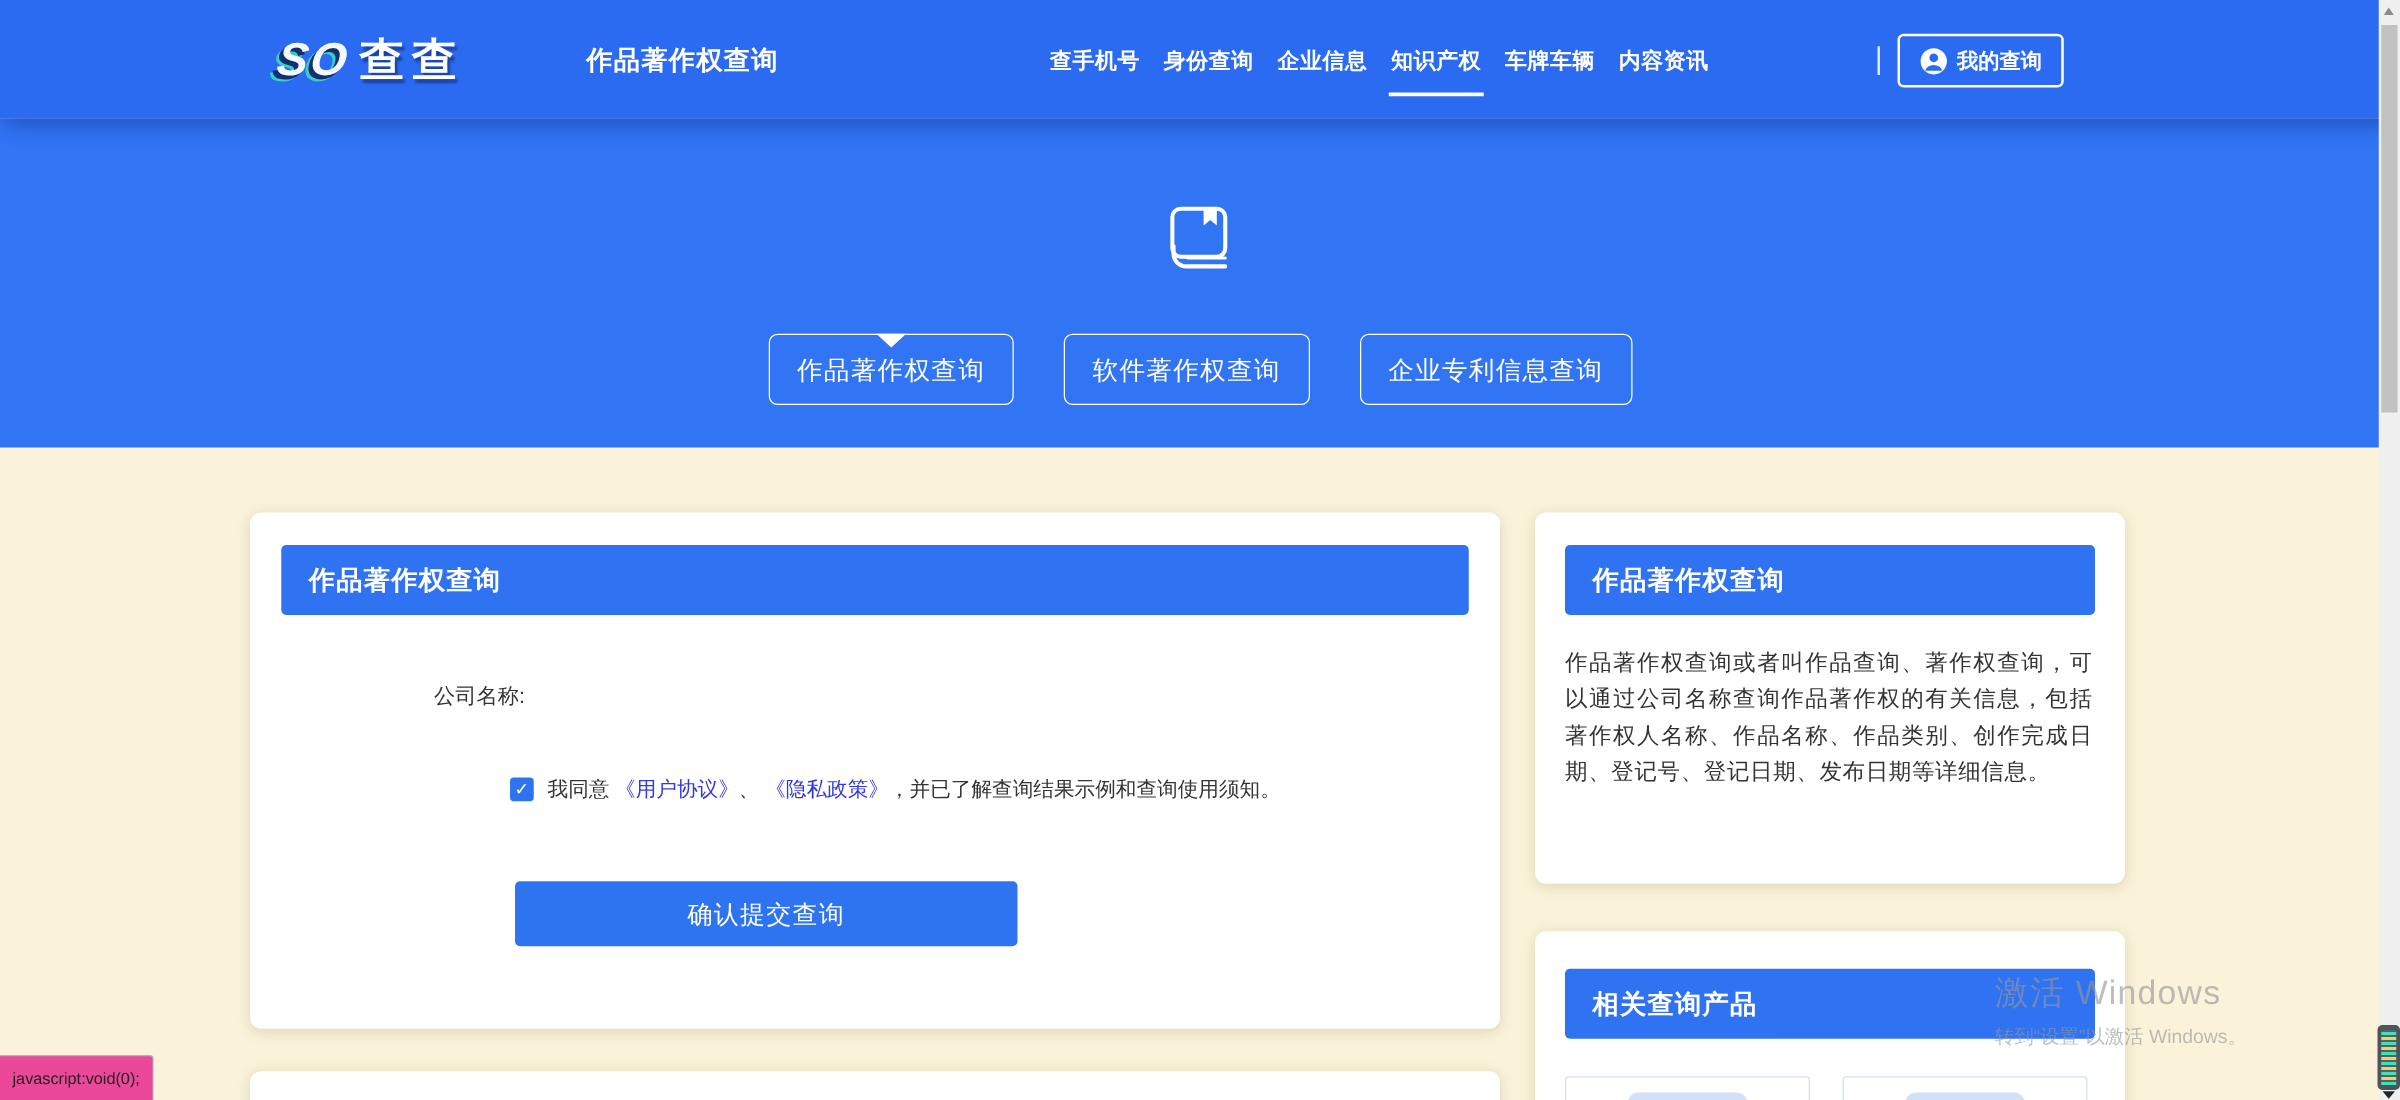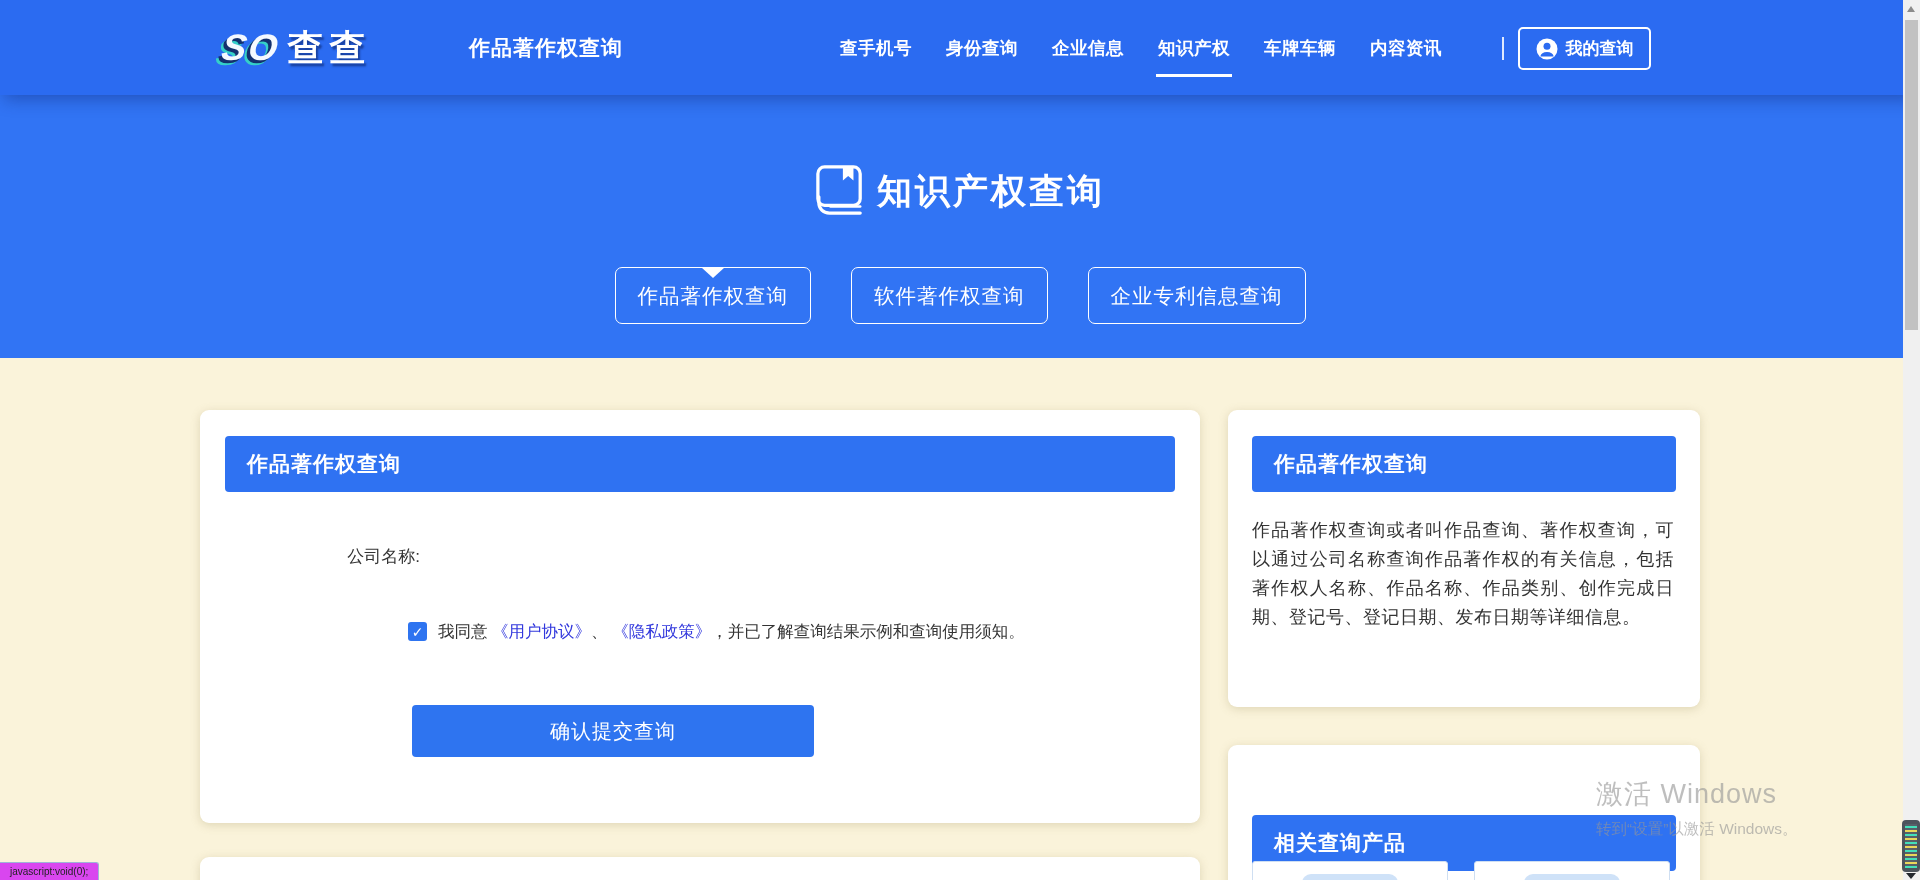--- a/index.html
+++ b/index.html
@@ -26,21 +26,21 @@
   .logo-cha {
     font-weight:900; font-size:36px; color:#ffffff; letter-spacing:6px;
     text-shadow:2px 3px 2px rgba(10,30,90,.55);
   }
   .site-title {
     position:absolute; left:469px; top:0; height:95px; display:flex; align-items:center;
     color:#fff; font-size:21px; font-weight:bold; letter-spacing:1px;
   }
   .nav-menu {
     position:absolute; left:840px; top:0; height:95px;
-    display:flex; align-items:center; gap:34px;
+    display:flex; align-items:center; gap:19px;
   }
   .nav-item {
     position:relative; color:#fff; font-size:17.5px; font-weight:bold;
     letter-spacing:.5px; cursor:pointer; white-space:nowrap;
   }
   .nav-item.active::after {
     content:""; position:absolute; left:-2px; right:-2px; bottom:-17px;
     height:3px; background:#fff;
   }
   .nav-divider {
@@ -93,21 +93,21 @@
   #related-card { left:1228px; top:745px; width:472px;  height:210px; }
   #left-card-2  { left:200px;  top:857px; width:1000px; height:120px; }
 
   .card-header {
     position:absolute; background:#2f72f2; border-radius:4px;
     color:#fff; font-size:21px; font-weight:bold; letter-spacing:1px;
     display:flex; align-items:center; padding-left:22px;
   }
   #query-card .card-header   { left:25px; top:26px; width:950px; height:56px; }
   #info-card .card-header    { left:24px; top:26px; width:424px; height:56px; }
-  #related-card .card-header { left:24px; top:30px; width:424px; height:56px;margin-top:40px; }
+  #related-card .card-header { left:24px; top:30px; width:424px; height:56px; }
 
   .form-label {
     position:absolute; left:72px; top:135px; width:148px; text-align:right;
     font-size:17px; color:#333;
   }
   .company-input {
     position:absolute; left:215px; top:124px; width:350px; height:42px;
     border:1px solid #c9c9c9; border-radius:2px; padding:0 12px;
     font-size:16px; color:#333; outline:none;
     font-family:"Liberation Sans","DejaVu Sans",sans-serif;
@@ -152,25 +152,25 @@
     width:96px; height:42px; background:#cfe2f8; border-radius:9px;
   }
 
   
   .watermark { position:absolute; left:1596px; top:776px; z-index:50; pointer-events:none; }
   .watermark .l1 { font-size:27px; color:rgba(150,150,150,.62); letter-spacing:1px; }
   .watermark .l2 { font-size:15.5px; color:rgba(150,150,150,.62); margin-top:7px; white-space:nowrap; }
 
   
   .status-tip {
-    position:absolute; left:0; bottom:0; height:18px; z-index:60;
-    background:#d946ef; border:1px solid #9fb4d8; border-left:none; border-bottom:none;
+    position:absolute; left:0; bottom:0; height:36px; z-index:60;
+    background:#ec4899; border:1px solid #9fb4d8; border-left:none; border-bottom:none;
     border-radius:0 3px 0 0; padding:0 10px;
     display:flex; align-items:center;
-    font-size:10px; color:#222;
+    font-size:13px; color:#222;
     font-family:"Liberation Sans","DejaVu Sans",sans-serif;
   }
 
   
   .scroll-track {
     position:absolute; left:1903px; top:0; width:17px; height:880px;
     background:#f0f0f0; z-index:70;
   }
   .scroll-up {
     position:absolute; left:4px; top:6px; width:0; height:0;
@@ -231,21 +231,20 @@
 </div>
 
 <div class="hero">
   <div class="hero-heading">
     <svg width="50" height="56" viewBox="0 0 52 56">
       <rect x="3" y="3" width="44" height="40" rx="7" fill="none" stroke="#fff" stroke-width="3.4"></rect>
       <path d="M29 4 v13 l5.5 -4.5 5.5 4.5 V4 z" fill="#ffffff"></path>
       <path d="M4 34 v6 c0 6.5 4.5 11 11 11 h32" fill="none" stroke="#fff" stroke-width="3.4" stroke-linecap="round"></path>
       <path d="M16 44 h31" fill="none" stroke="#fff" stroke-width="2.6" stroke-linecap="round"></path>
     </svg>
-    <span class="hero-title">知识产权查询</span>
   </div>
 
   <div class="tabs">
     <div class="tab active">
       <span class="caret"></span>
       <span>作品著作权查询</span>
     </div>
     <div class="tab">
       <span>软件著作权查询</span>
     </div>

